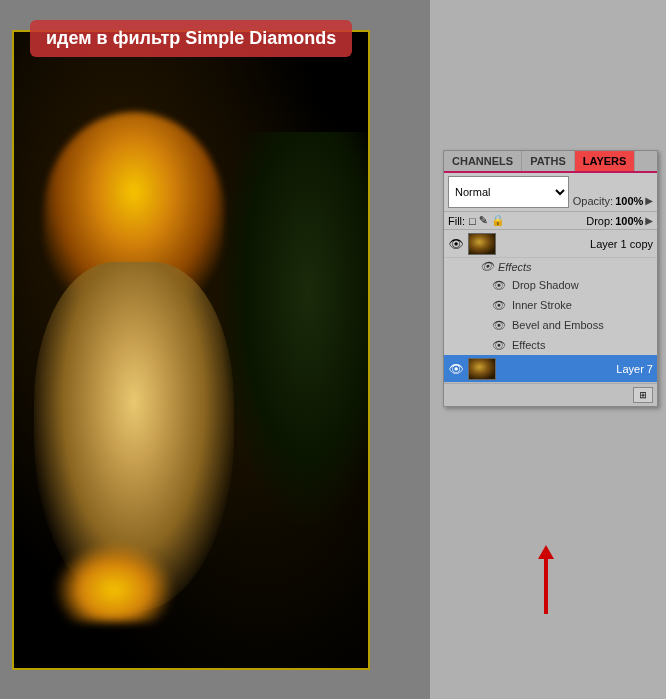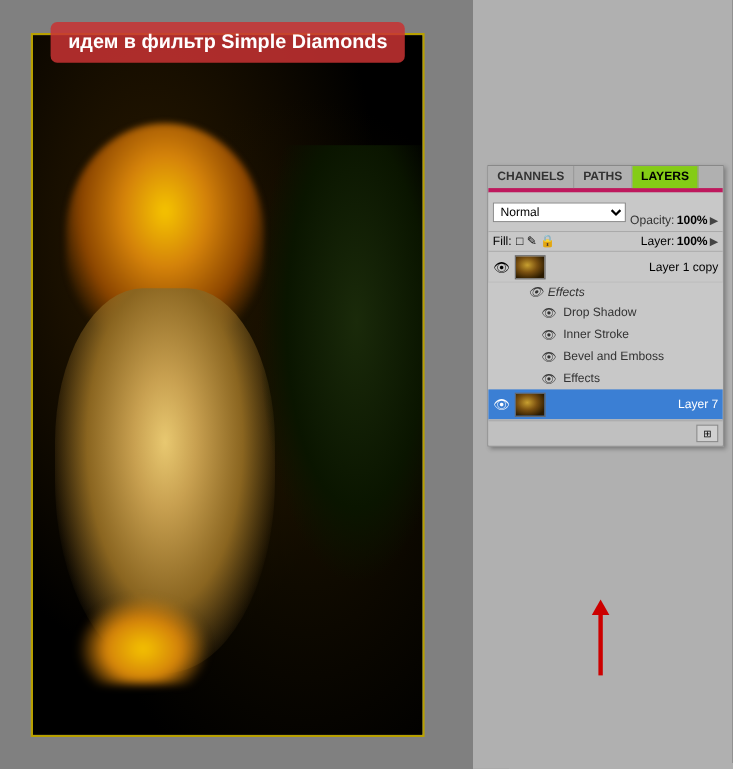--- a/index.html
+++ b/index.html
@@ -9,21 +9,21 @@
       background: #808080;
       font-family: Arial, sans-serif;
       font-size: 12px;
       overflow: hidden;
       position: relative;
     }
 
     
     .canvas-area {
       position: absolute;
-      left: 16px;
+      left: 0;
       top: 0;
       width: 430px;
       height: 699px;
       background: #808080;
     }
 
     .artwork-container {
       position: absolute;
       left: 12px;
       top: 30px;
@@ -134,50 +134,50 @@
       width: 215px;
       background: #c8c8c8;
       border: 1px solid #888;
       box-shadow: 2px 2px 4px rgba(0,0,0,0.3);
     }
 
     
     .panel-tabs {
       display: flex;
       background: #b0b0b0;
-      border-bottom: 4px solid #be185d;
+      border-bottom: 2px solid #be185d;
     }
 
     .panel-tab {
       padding: 4px 8px;
       font-size: 11px;
       font-weight: bold;
       color: #333;
       cursor: pointer;
       border-right: 1px solid #999;
     }
 
     .panel-tab.active {
-      background: #84cc16;
+      background: #ef4444;
       color: #000;
     }
 
     
     .blend-row {
       display: flex;
       align-items: center;
       padding: 3px 4px;
       background: #c8c8c8;
       border-bottom: 1px solid #aaa;
       gap: 4px;
     }
 
     .blend-select {
       flex: 1;
-      height: 18px;
+      height: 32px;
       font-size: 11px;
       background: white;
       border: 1px solid #888;
       padding: 0 2px;
     }
 
     .opacity-row {
       display: flex;
       align-items: center;
       gap: 2px;
@@ -410,21 +410,21 @@
 
     <div class="lock-row">
       <span>Fill:</span>
       <div class="lock-icon-group">
         <span class="lock-sym">□</span>
         <span class="lock-sym">✎</span>
         <span class="lock-sym">🔒</span>
       </div>
       <div class="spacer"></div>
       <div class="fill-row">
-        <span>Layer:</span>
+        <span>Drop:</span>
         <span class="opacity-value">100%</span>
         <span class="icon-sym">▶</span>
       </div>
     </div>
 
     <div class="layers-list">
 
       <div class="layer-item">
         <div class="layer-eye">👁</div>
         <div class="layer-thumb">

